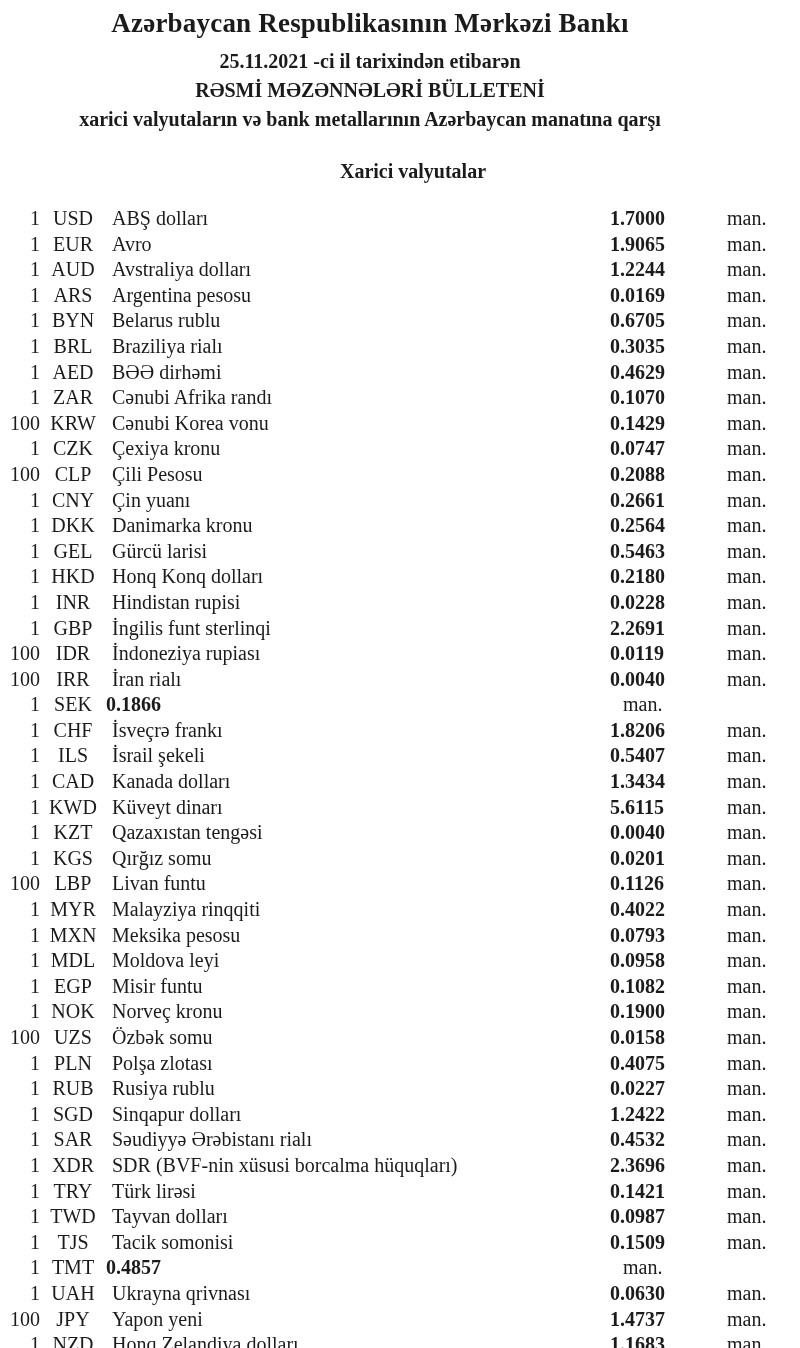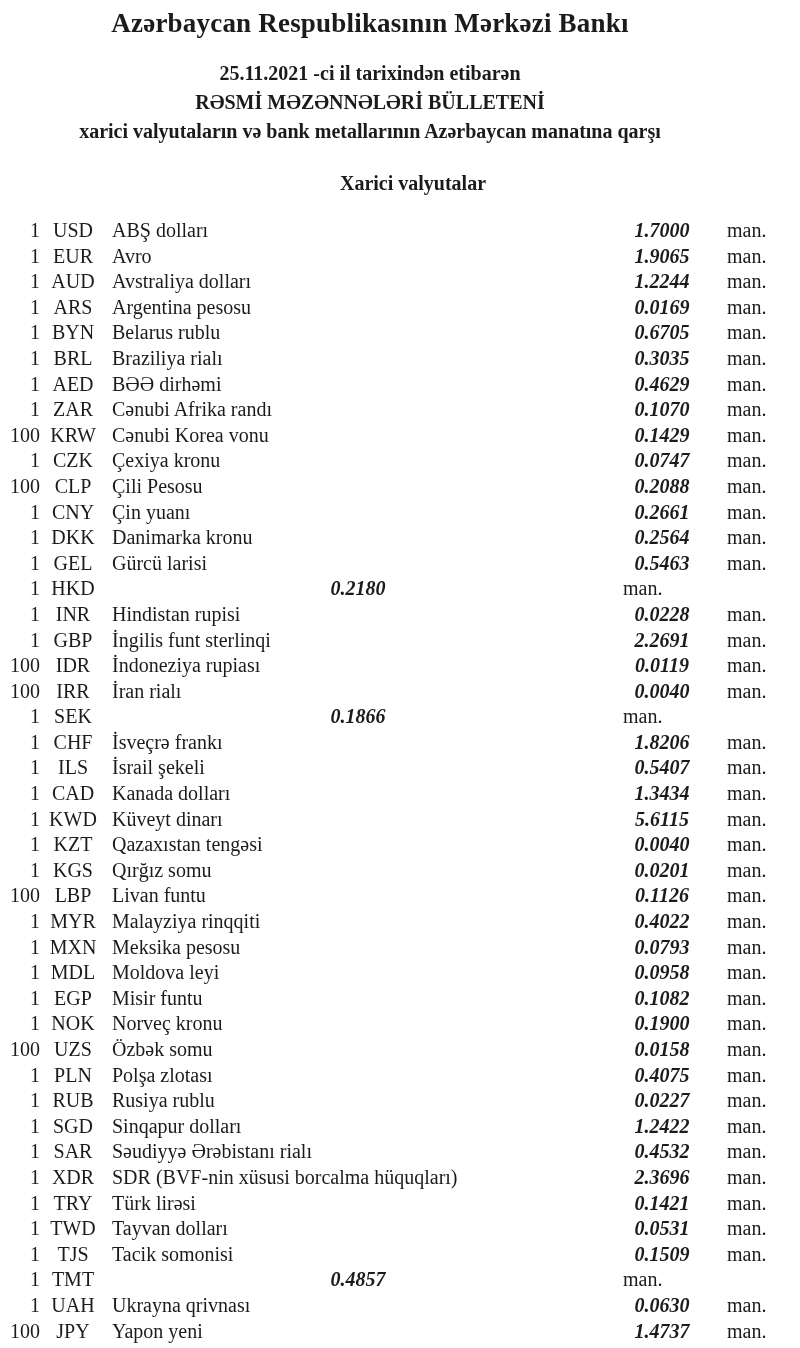--- a/index.html
+++ b/index.html
@@ -23,21 +23,21 @@
     font-size: 27px;
     line-height: 29px;
     font-weight: 700;
     letter-spacing: 0.2px;
   }
   .doc-sub {
     font-size: 20px;
     line-height: 29px;
     font-weight: 700;
   }
-  .doc-sub.first { margin-top: 21px; }
+  .doc-sub.first { margin-top: 9px; }
 
   
   .section-title {
     margin-top: 26px;
     width: 800px;
     text-align: center;
     font-size: 20px;
     line-height: 22px;
     font-weight: 700;
     transform: translateX(13px);
@@ -51,21 +51,21 @@
     display: grid;
     grid-template-columns: 40px 66px 1fr 104px 60px;
     align-items: baseline;
     font-size: 20px;
     line-height: 25.6px;
     height: 25.6px;
   }
   .qty   { text-align: right; }
   .code  { text-align: center; }
   .name  { text-align: left; padding-left: 6px; white-space: nowrap; overflow: hidden; }
-  .rate  { text-align: center; font-weight: 700; font-style: italic; }
+  .rate  { text-align: left; font-weight: 700; }
   .unit  { text-align: left; padding-left: 13px; margin-top: 16px; }
 </style>
 </head>
 <body>
 
 <div class="page">
 
   <div class="doc-header">
     <div class="doc-title">Azərbaycan Respublikasının Mərkəzi Bankı</div>
     <div class="doc-sub first">25.11.2021 -ci il tarixindən etibarən</div>
@@ -184,20 +184,21 @@
     <span class="qty">1</span>
     <span class="code">GEL</span>
     <span class="name">Gürcü larisi</span>
     <span class="rate">0.5463</span>
     <span class="unit">man.</span>
   </div>
 
   <div class="row">
     <span class="qty">1</span>
     <span class="code">HKD</span>
+    <span class="name">Honq Konq dolları</span>
     <span class="rate">0.2180</span>
     <span class="unit">man.</span>
   </div>
 
   <div class="row">
     <span class="qty">1</span>
     <span class="code">INR</span>
     <span class="name">Hindistan rupisi</span>
     <span class="rate">0.0228</span>
     <span class="unit">man.</span>
@@ -383,21 +384,21 @@
     <span class="code">TRY</span>
     <span class="name">Türk lirəsi</span>
     <span class="rate">0.1421</span>
     <span class="unit">man.</span>
   </div>
 
   <div class="row">
     <span class="qty">1</span>
     <span class="code">TWD</span>
     <span class="name">Tayvan dolları</span>
-    <span class="rate">0.0531</span>
+    <span class="rate">0.0987</span>
     <span class="unit">man.</span>
   </div>
 
   <div class="row">
     <span class="qty">1</span>
     <span class="code">TJS</span>
     <span class="name">Tacik somonisi</span>
     <span class="rate">0.1509</span>
     <span class="unit">man.</span>
   </div>

